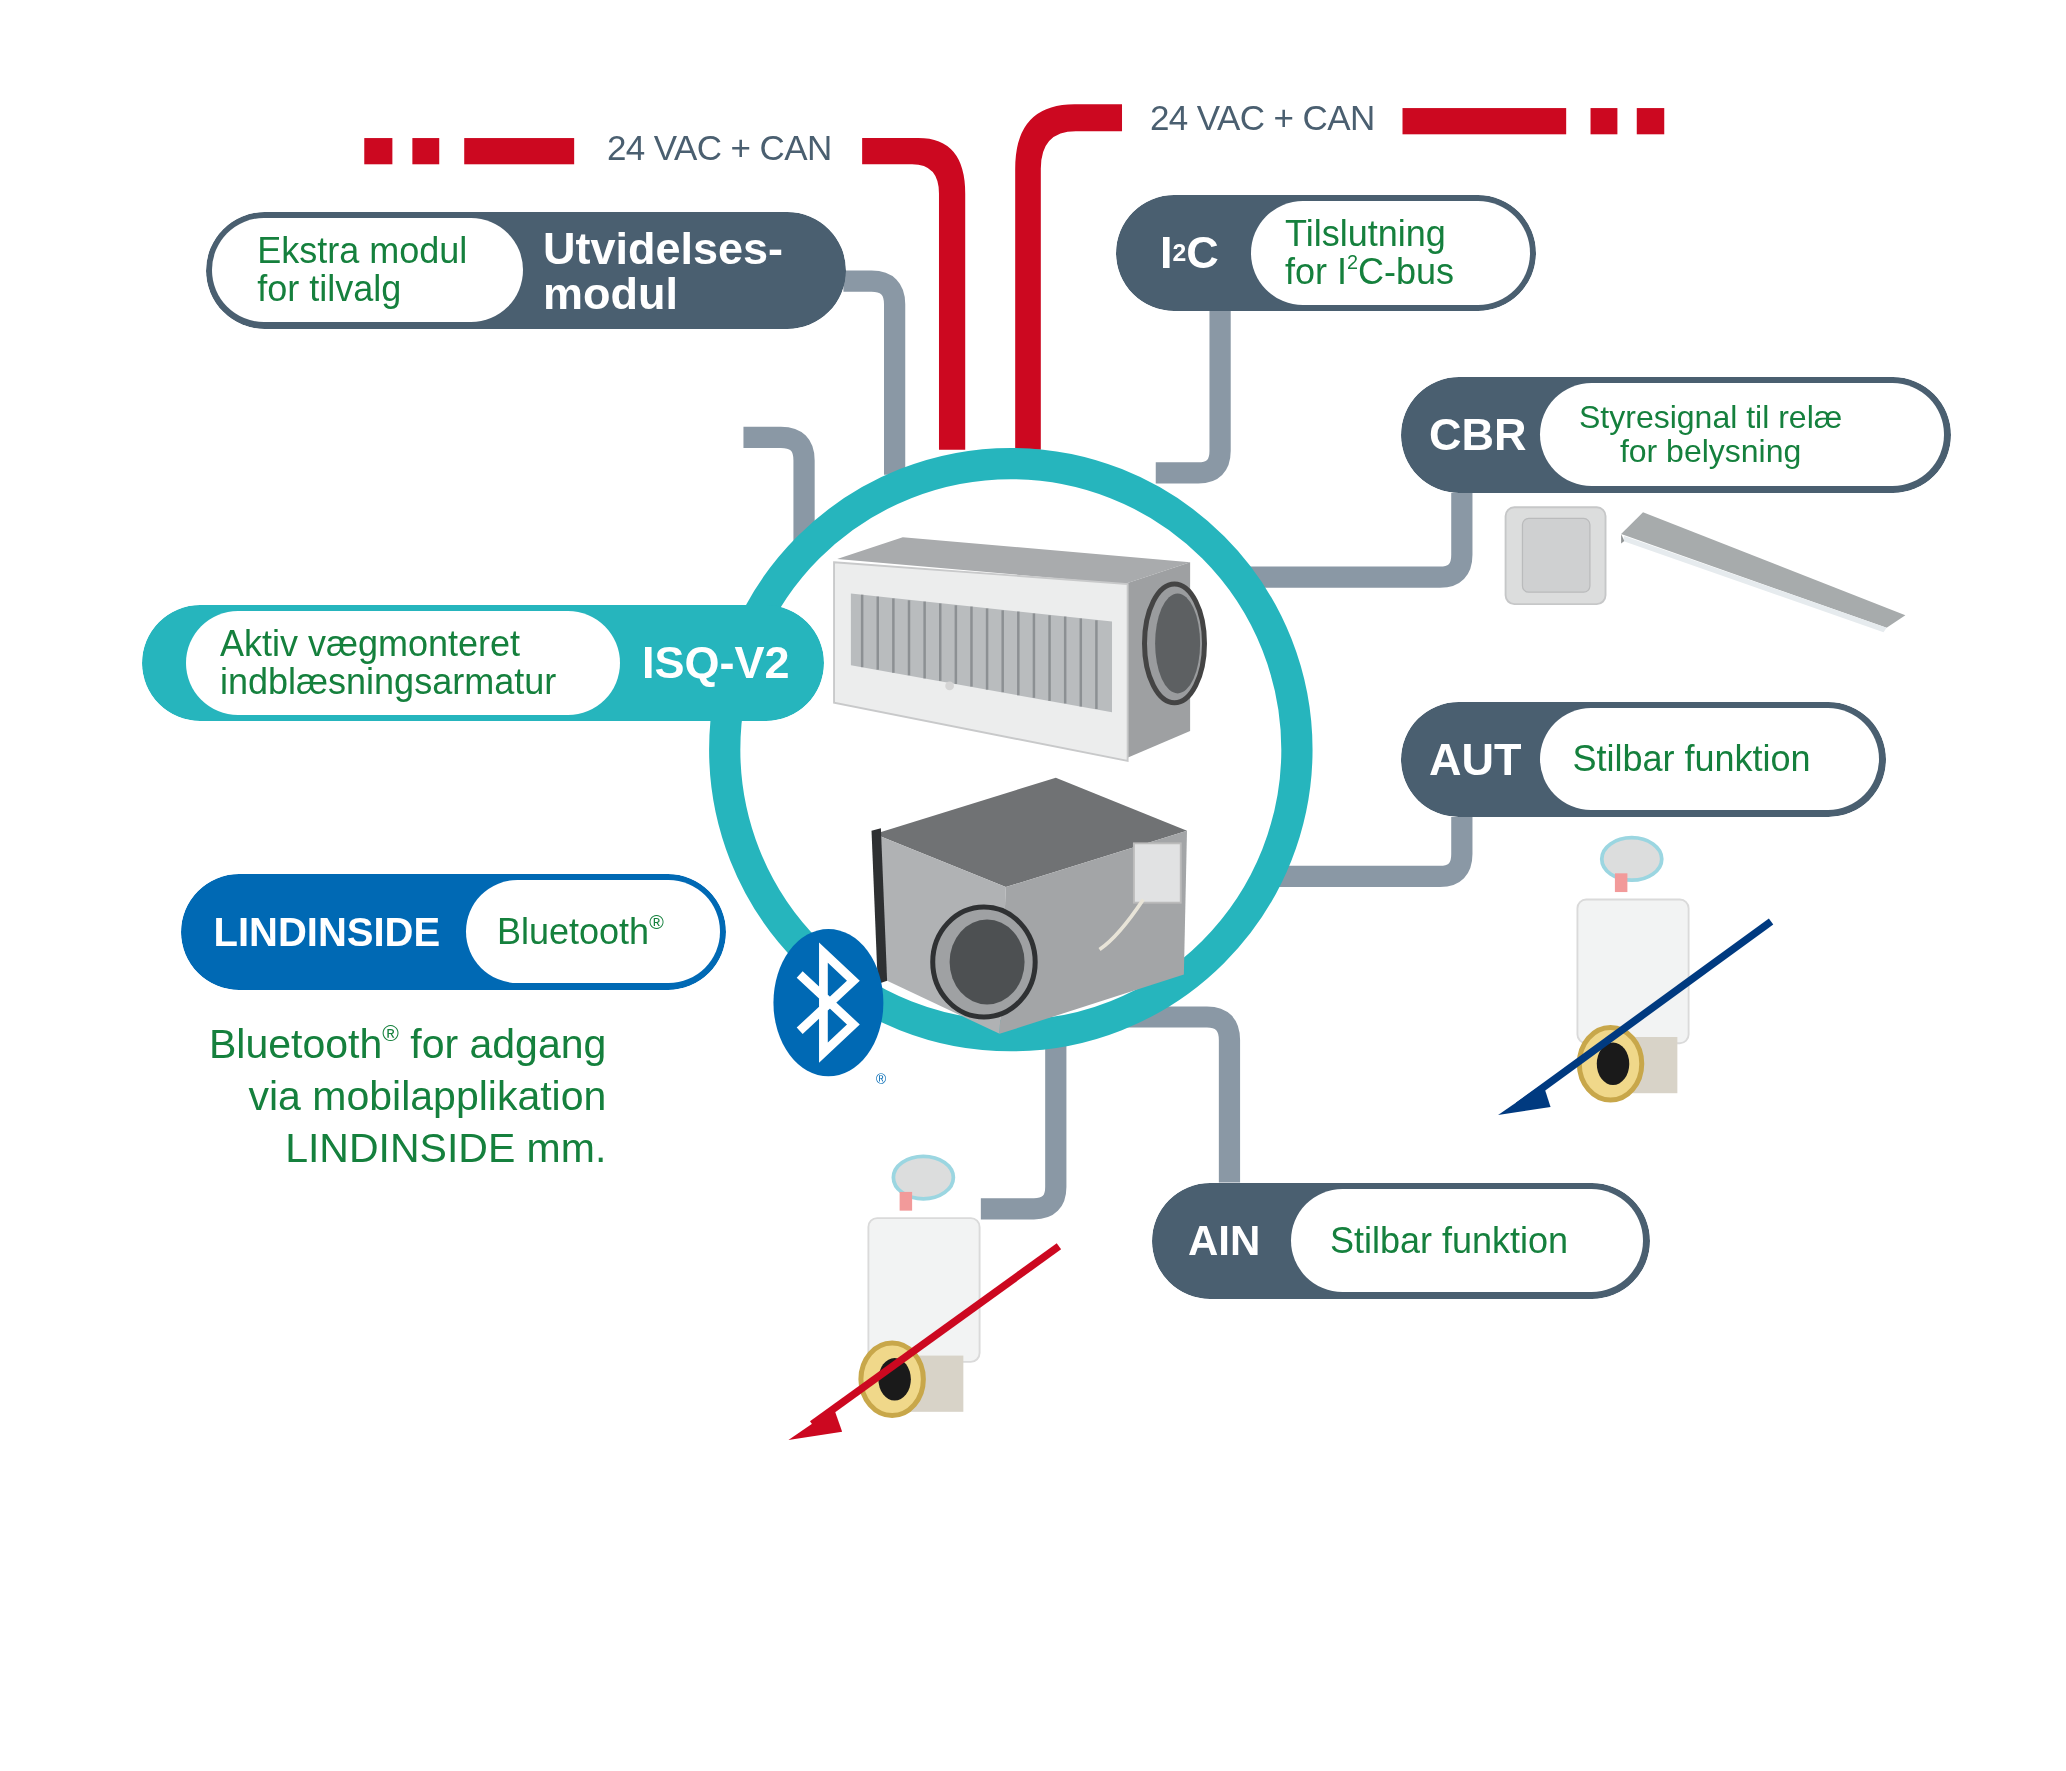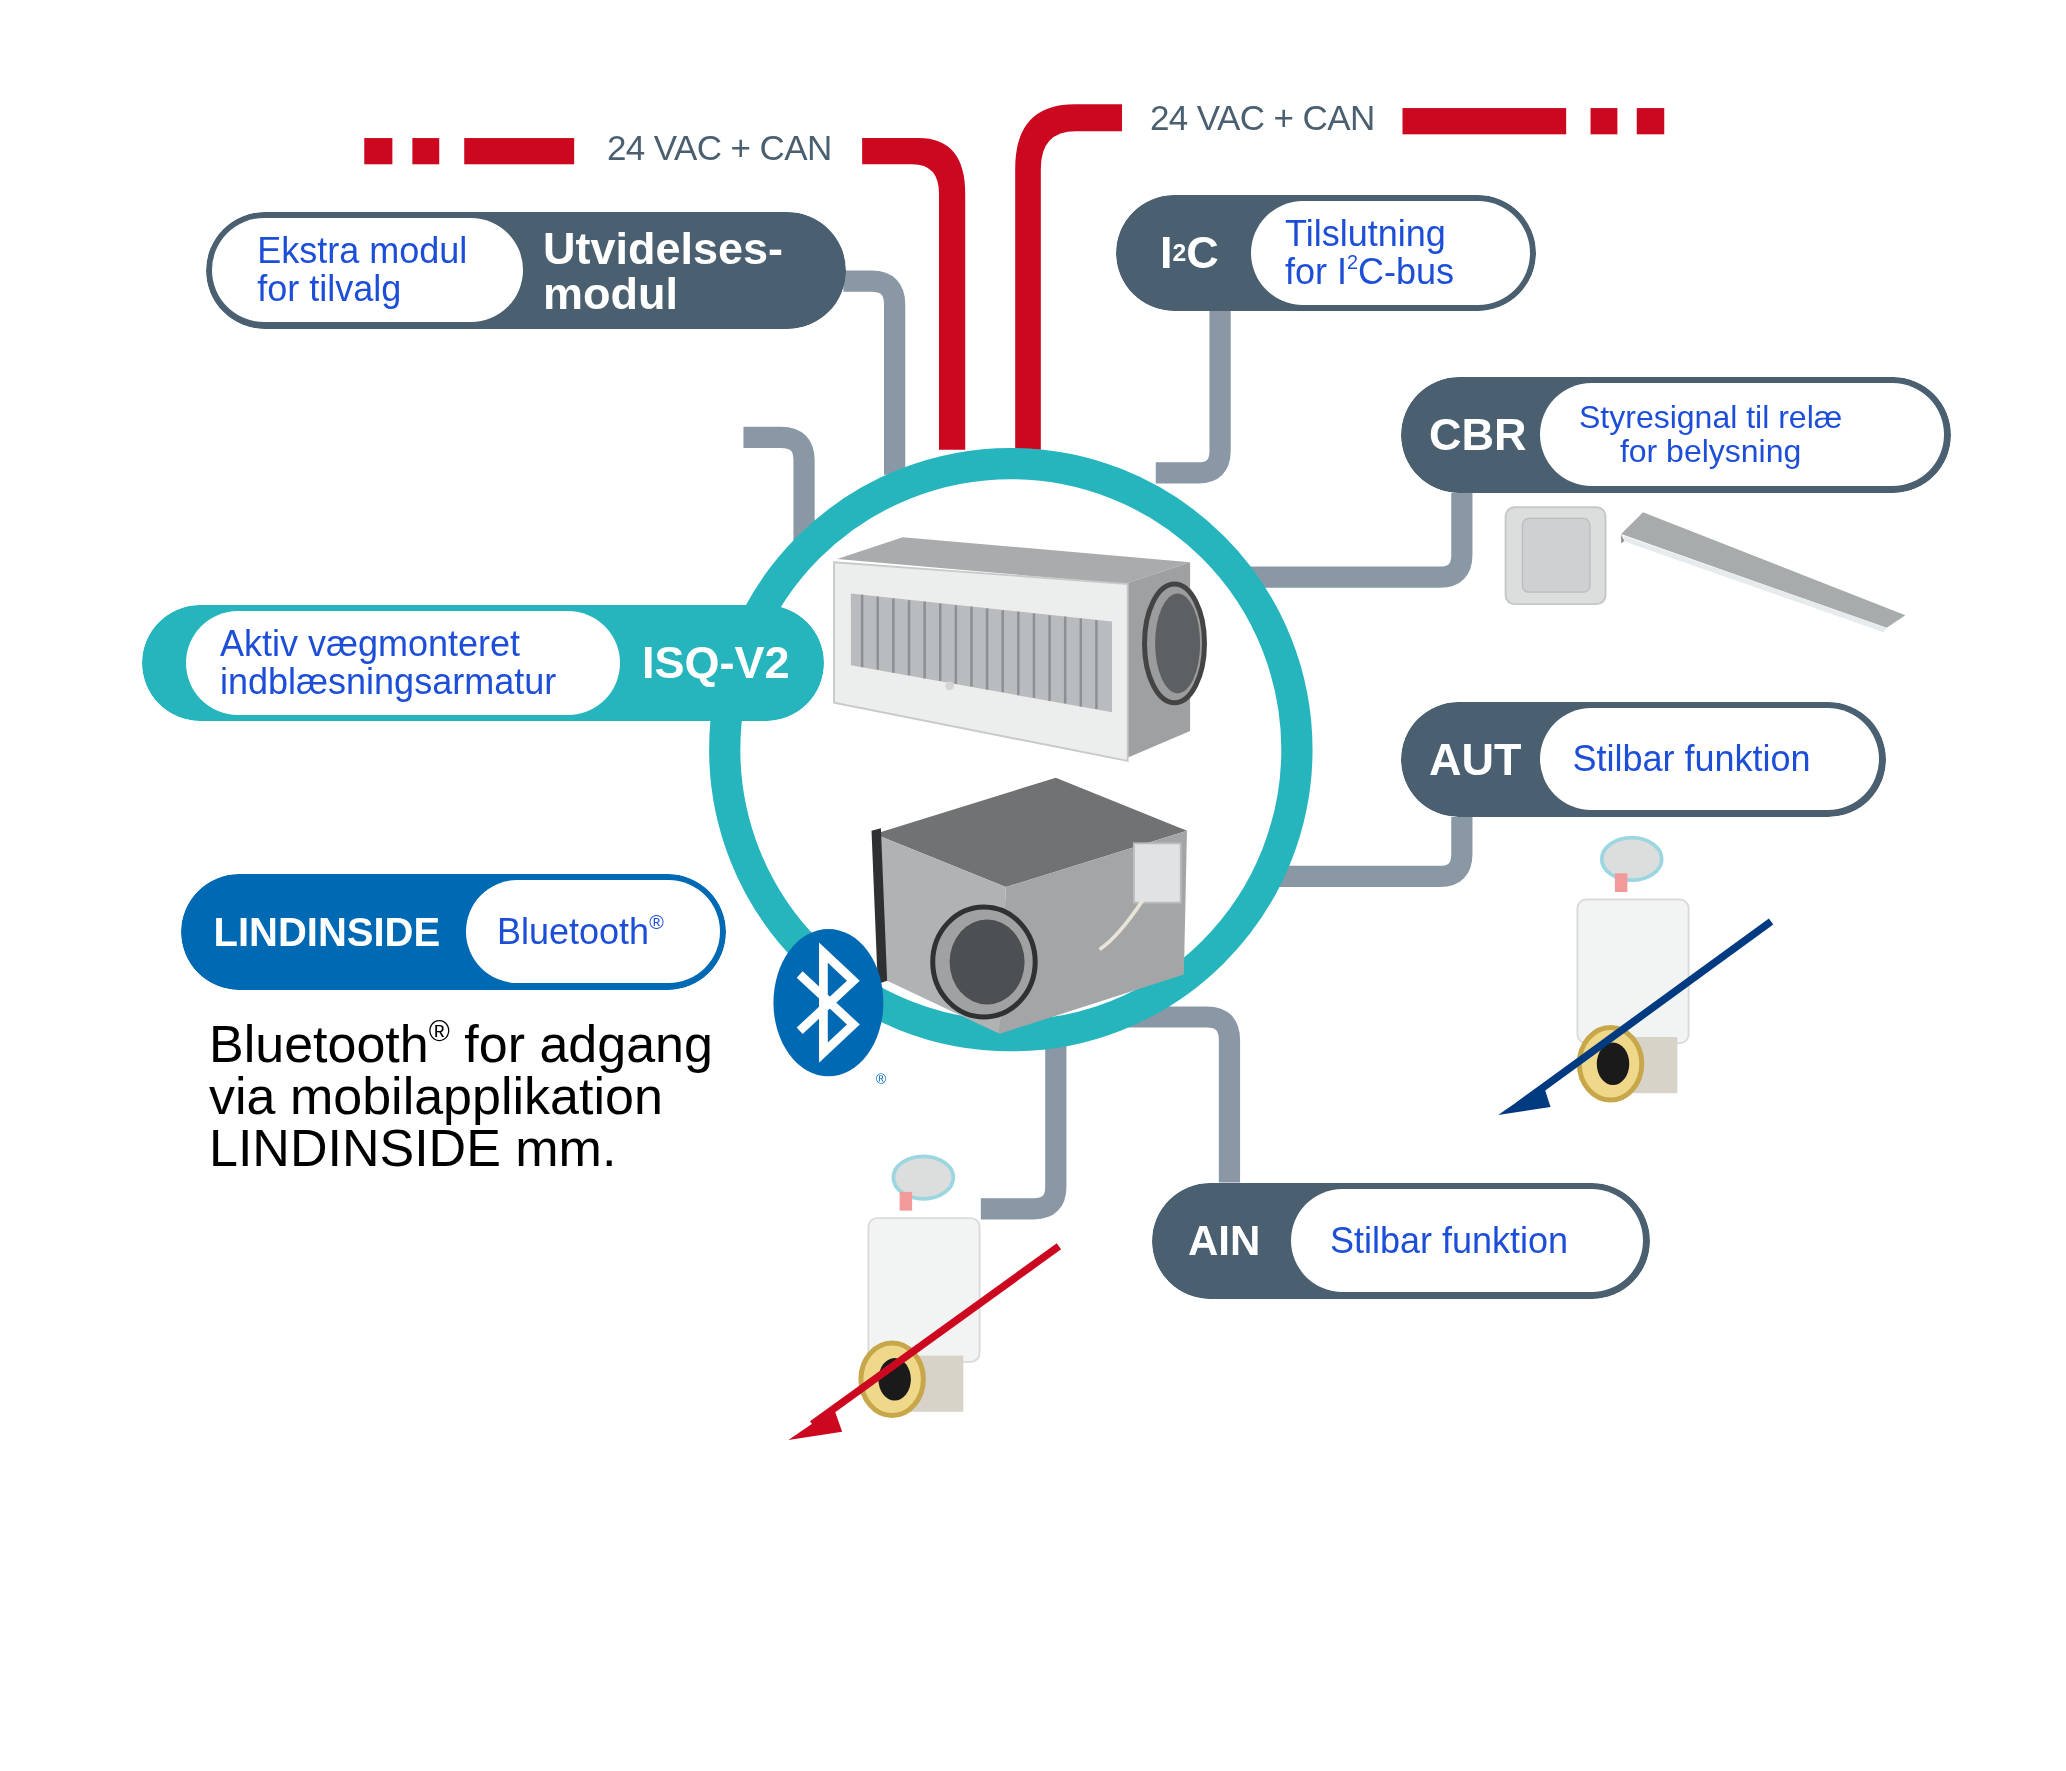--- a/index.html
+++ b/index.html
@@ -7,27 +7,27 @@
          font-family: "Liberation Sans", "DejaVu Sans", sans-serif; }
   #stage { position: absolute; left: 0; top: 0; width: 2066px; height: 1771px; }
   svg#wires { position: absolute; left: 0; top: 0; }
 
   .pill { position: absolute; box-sizing: border-box; border-radius: 624px / 624px; overflow: hidden; }
   .pill .outer { position: absolute; inset: 0; border-radius: 59px; }
   .pill .inner { position: absolute; background: #ffffff; border-radius: 53px; box-sizing: border-box;
                  display: flex; align-items: center; justify-content: flex-start; }
   .pill .tag { position: absolute; top: 0; bottom: 0; display: flex; align-items: center;
                color: #ffffff; font-weight: bold; }
-  .desc { color: #1d4ed8; line-height: 1.05; }
+  .desc { color: #15803d; line-height: 1.05; }
   .slate { background: #4a5f70; }
   .teal { background: #26b5bd; }
   .blue { background: #0069b4; }
 
   .label-power { position: absolute; color: #4a5f70; font-size: 35px; letter-spacing: -0.6px; }
-  .note { position: absolute; color: #000000; font-size: 52px; line-height: 52px; }
+  .note { position: absolute; color: #15803d; font-size: 41px; line-height: 52px; text-align: right; }
   sup.s { font-size: 0.55em; vertical-align: 0.75em; line-height: 0; }
 </style>
 </head>
 <body>
 
 <div id="stage">
 
   <svg id="wires" width="2066" height="1771" viewBox="0 0 3307 2835">
 
     <g fill="none" stroke="#8a98a5" stroke-width="34" stroke-linejoin="round">

